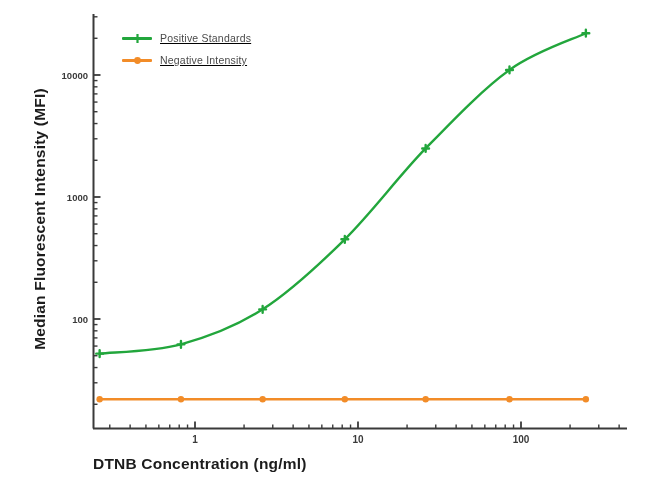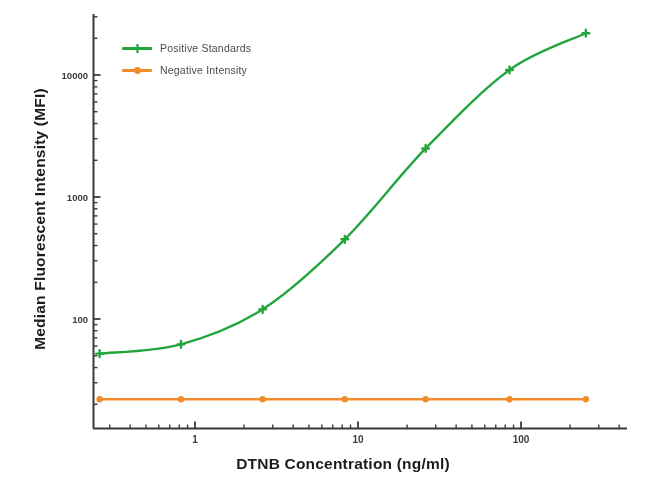--- a/index.html
+++ b/index.html
@@ -11,30 +11,30 @@
   #ylabel{
     position:absolute;left:-160px;top:210px;width:400px;
     transform:rotate(-90deg);
     text-align:center;
     font-size:15.5px;font-weight:bold;color:#1c1c1c;
     letter-spacing:.2px;white-space:nowrap;
   }
   
   #xlabel{
     position:absolute;left:93px;top:455px;width:500px;
-    text-align:center;font-size:15.5px;font-weight:bold;color:#1c1c1c;
+    font-size:15.5px;font-weight:bold;color:#1c1c1c;
     letter-spacing:.2px;
   }
 
   
   #plot{position:absolute;left:0;top:0;width:650px;height:491px;}
 
   
   #legend{position:absolute;left:122px;top:32px;}
-  .lg-row{display:flex;align-items:flex-end;height:22px;}
+  .lg-row{display:flex;align-items:flex-start;height:22px;text-decoration:underline;}
   .lg-key{width:30px;height:12px;position:relative;margin-right:8px;}
   .lg-key .ln{position:absolute;left:0;top:5px;width:30px;height:2.6px;border-radius:1px;}
   .lg-txt{font-size:10.5px;color:#4a4a4a;letter-spacing:.2px;}
 </style>
 </head>
 <body>
 
 <div id="root">
 
   <svg id="plot" viewBox="0 0 650 491">

